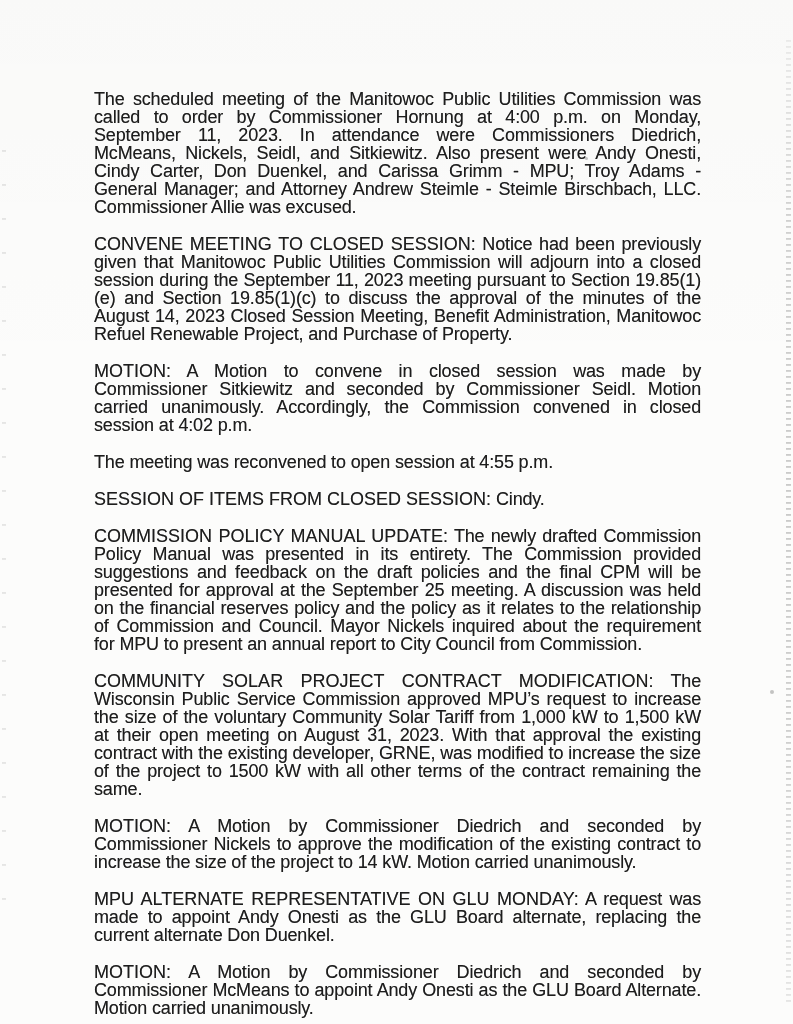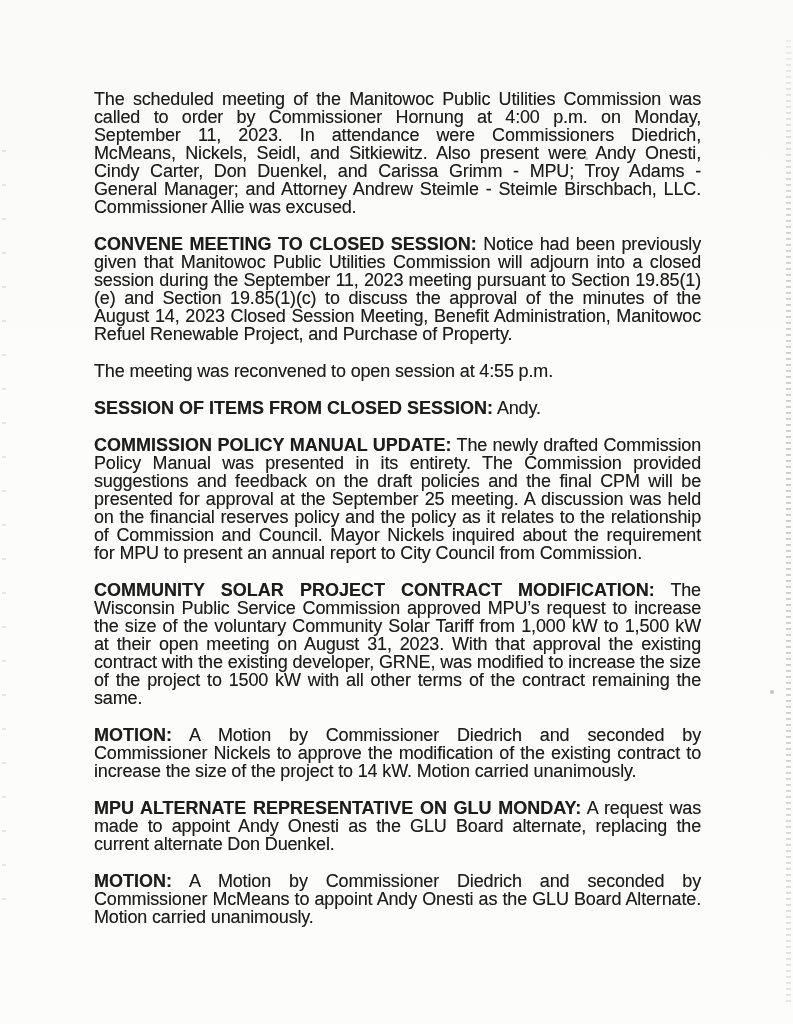--- a/index.html
+++ b/index.html
@@ -37,21 +37,21 @@
   }
   .para {
     margin: 0 0 19px 0;
     font-size: 18px;
     line-height: 18px;
     letter-spacing: -0.15px;
     text-align: justify;
     text-shadow: 0 0 0.6px rgba(25,25,25,0.5);
   }
   .para .h {
-    font-weight: 700;
+    font-weight: 400;
     letter-spacing: 0;
   }
   
   .scan-noise-right {
     position: absolute;
     top: 40px;
     bottom: 18px;
     right: 2px;
     width: 5px;
     background: repeating-linear-gradient(
@@ -100,24 +100,25 @@
 
 <div class="page">
 
 
   <main>
 
     <p class="para"><strong class="h"></strong> <span>The scheduled meeting of the Manitowoc Public Utilities Commission was called to order by Commissioner Hornung at 4:00 p.m. on Monday, September 11, 2023. In attendance were Commissioners Diedrich, McMeans, Nickels, Seidl, and Sitkiewitz. Also present were Andy Onesti, Cindy Carter, Don Duenkel, and Carissa Grimm - MPU; Troy Adams - General Manager; and Attorney Andrew Steimle - Steimle Birschbach, LLC. Commissioner Allie was excused.</span></p>
 
     <p class="para"><strong class="h">CONVENE MEETING TO CLOSED SESSION:</strong> <span>Notice had been previously given that Manitowoc Public Utilities Commission will adjourn into a closed session during the September 11, 2023 meeting pursuant to Section 19.85(1)(e) and Section 19.85(1)(c) to discuss the approval of the minutes of the August 14, 2023 Closed Session Meeting, Benefit Administration, Manitowoc Refuel Renewable Project, and Purchase of Property.</span></p>
 
+    <p class="para"><strong class="h">MOTION:</strong> <span>A Motion to convene in closed session was made by Commissioner Sitkiewitz and seconded by Commissioner Seidl. Motion carried unanimously. Accordingly, the Commission convened in closed session at 4:02 p.m.</span></p>
 
     <p class="para"><strong class="h"></strong> <span>The meeting was reconvened to open session at 4:55 p.m.</span></p>
 
-    <p class="para"><strong class="h">SESSION OF ITEMS FROM CLOSED SESSION:</strong> <span>Andy.</span></p>
+    <p class="para"><strong class="h">SESSION OF ITEMS FROM CLOSED SESSION:</strong> <span>Cindy.</span></p>
 
     <p class="para"><strong class="h">COMMISSION POLICY MANUAL UPDATE:</strong> <span>The newly drafted Commission Policy Manual was presented in its entirety. The Commission provided suggestions and feedback on the draft policies and the final CPM will be presented for approval at the September 25 meeting. A discussion was held on the financial reserves policy and the policy as it relates to the relationship of Commission and Council. Mayor Nickels inquired about the requirement for MPU to present an annual report to City Council from Commission.</span></p>
 
     <p class="para"><strong class="h">COMMUNITY SOLAR PROJECT CONTRACT MODIFICATION:</strong> <span>The Wisconsin Public Service Commission approved MPU’s request to increase the size of the voluntary Community Solar Tariff from 1,000 kW to 1,500 kW at their open meeting on August 31, 2023. With that approval the existing contract with the existing developer, GRNE, was modified to increase the size of the project to 1500 kW with all other terms of the contract remaining the same.</span></p>
 
     <p class="para"><strong class="h">MOTION:</strong> <span>A Motion by Commissioner Diedrich and seconded by Commissioner Nickels to approve the modification of the existing contract to increase the size of the project to 14 kW. Motion carried unanimously.</span></p>
 
     <p class="para"><strong class="h">MPU ALTERNATE REPRESENTATIVE ON GLU MONDAY:</strong> <span>A request was made to appoint Andy Onesti as the GLU Board alternate, replacing the current alternate Don Duenkel.</span></p>
 
     <p class="para"><strong class="h">MOTION:</strong> <span>A Motion by Commissioner Diedrich and seconded by Commissioner McMeans to appoint Andy Onesti as the GLU Board Alternate. Motion carried unanimously.</span></p>

